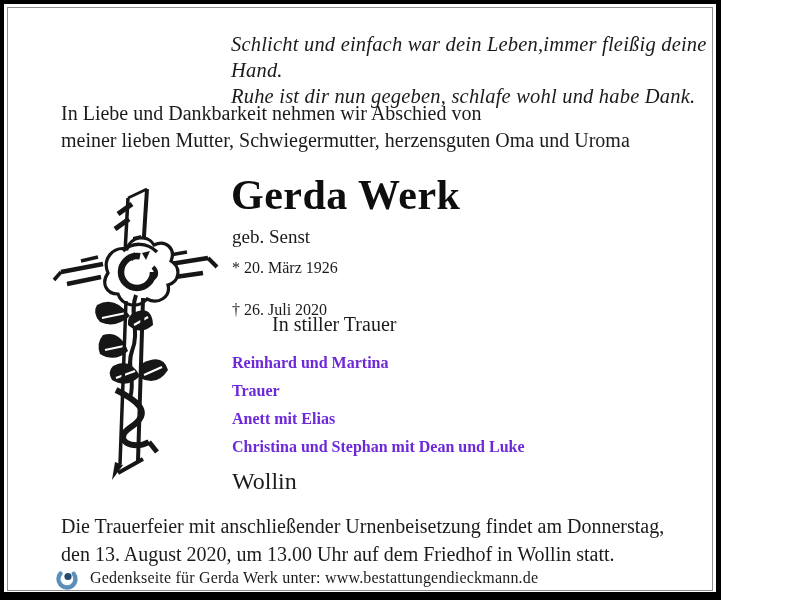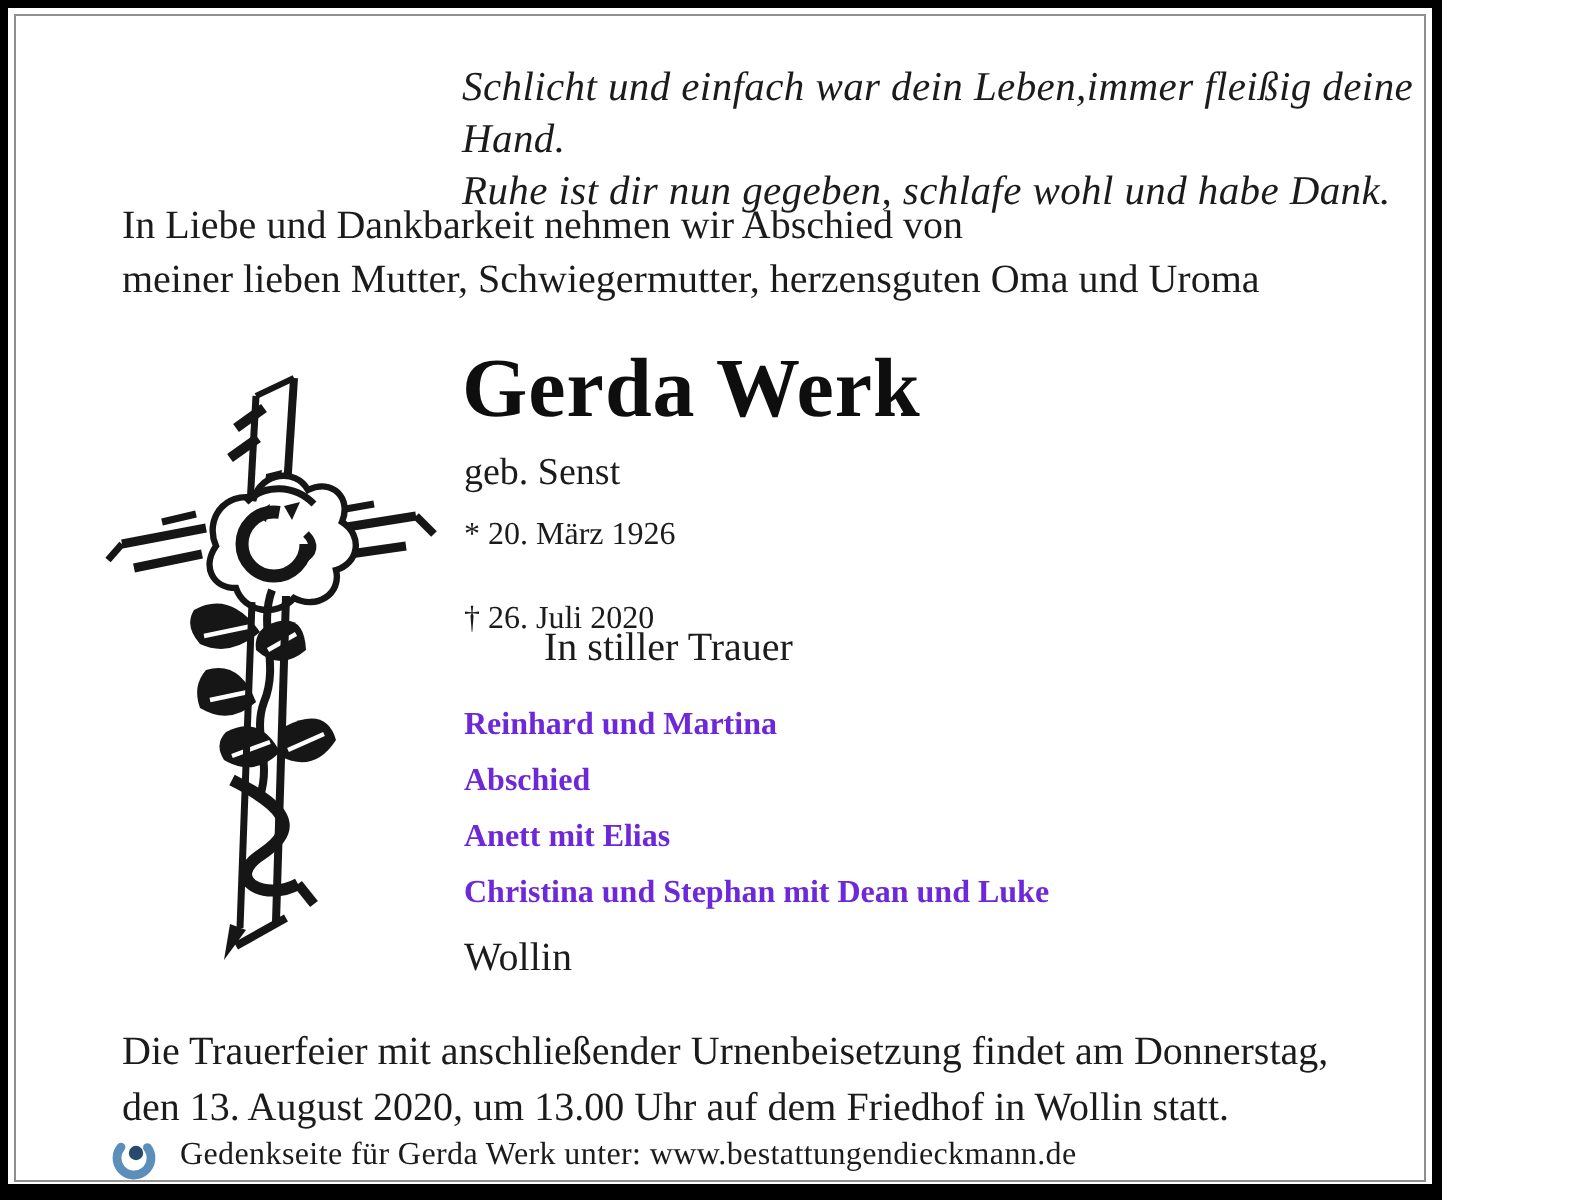--- a/index.html
+++ b/index.html
@@ -35,21 +35,21 @@
   }
   .deceased-name{
     left:227px;top:170px;
     font-size:42px;font-weight:bold;line-height:42px;letter-spacing:.5px;
     color:#0e0e0e;
   }
   .maiden{left:228px;top:222px;font-size:19px;text-align:center;}
   .dates{left:228px;top:255px;font-size:16px;display:flex;gap:24px;flex-direction:column;}
   .lead{left:228px;top:309px;font-size:20px;margin-left:40px;}
   .mourners{left:228px;top:345px;font-size:16px;font-weight:bold;line-height:28px;color:#6d28d9;}
-  .place{left:228px;top:464px;font-size:20px;}
+  .place{left:228px;top:464px;font-size:24px;}
   .ceremony{left:57px;top:508px;width:660px;font-size:20px;line-height:28px;}
   .memorial{left:50px;top:561px;display:flex;align-items:center;gap:10px;}
   .memorial-text{font-size:16px;letter-spacing:.2px;}
   .cross-art{left:35px;top:170px;width:185px;height:310px;}
 </style>
 </head>
 <body>
 
 <div class="page">
   <div class="inner-frame"></div>
@@ -123,21 +123,21 @@
   <div class="abs deceased-name">Gerda Werk</div>
   <div class="abs maiden">geb. Senst</div>
   <div class="abs dates">
     <span>* 20. März 1926</span>
     <span>† 26. Juli 2020</span>
   </div>
 
   <div class="abs lead">In stiller Trauer</div>
   <div class="abs mourners">
     <div>Reinhard und Martina</div>
-    <div>Abschied</div>
+    <div>Trauer</div>
     <div>Anett mit Elias</div>
     <div>Christina und Stephan mit Dean und Luke</div>
   </div>
   <div class="abs place">Wollin</div>
 
   <div class="abs ceremony">
     <div>Die Trauerfeier mit anschließender Urnenbeisetzung findet am Donnerstag,</div>
     <div>den 13. August 2020, um 13.00 Uhr auf dem Friedhof in Wollin statt.</div>
   </div>
 

